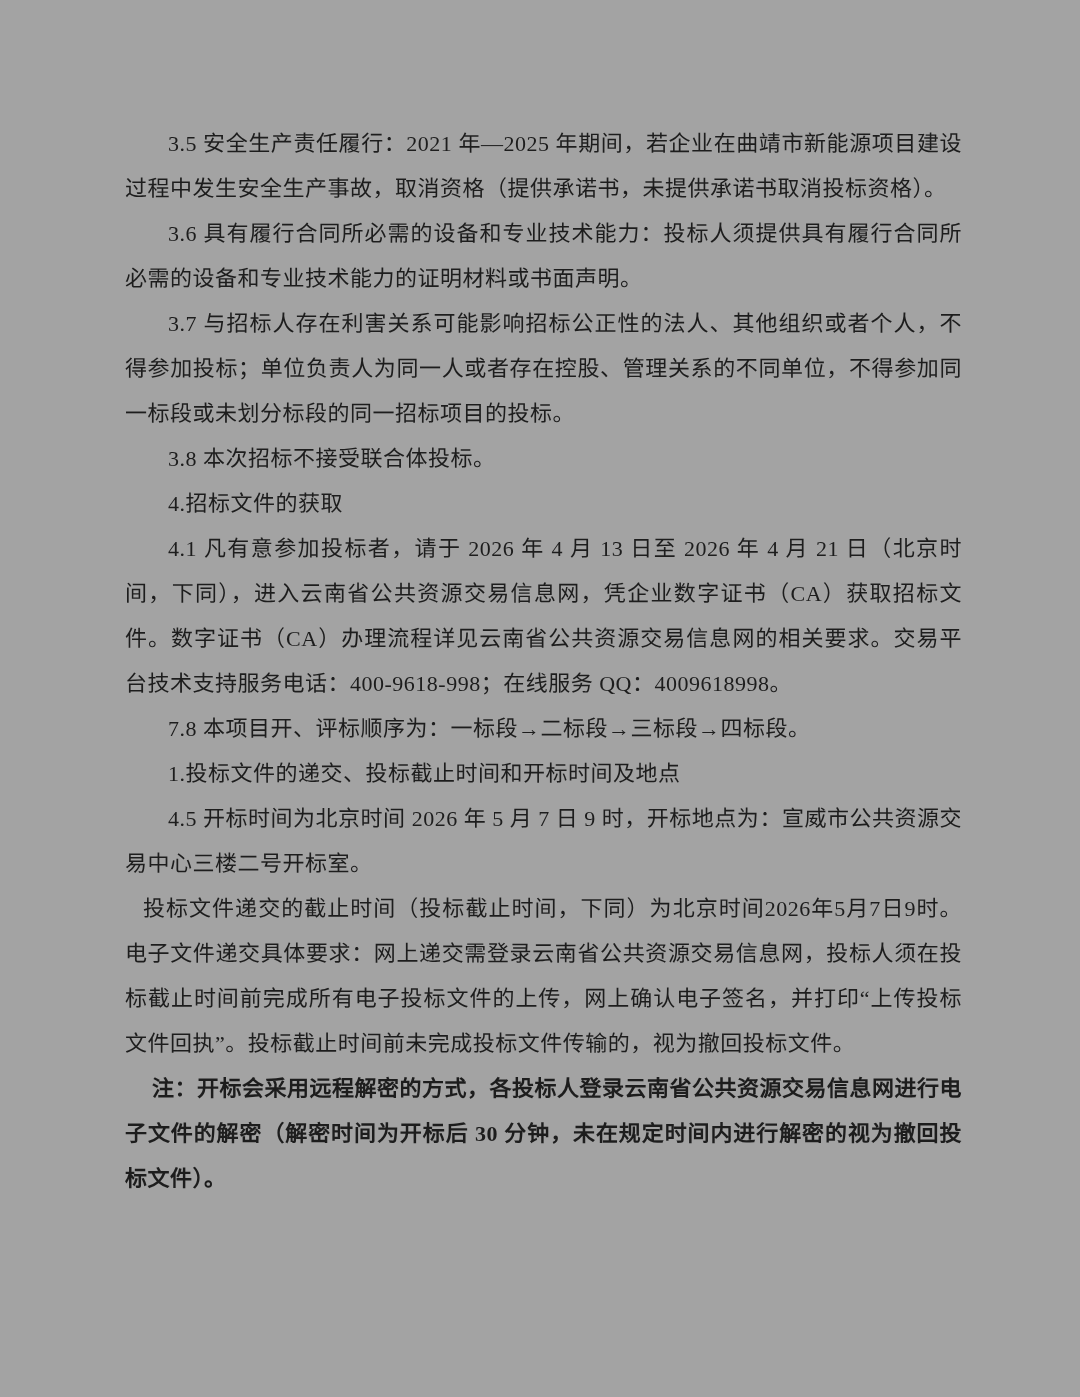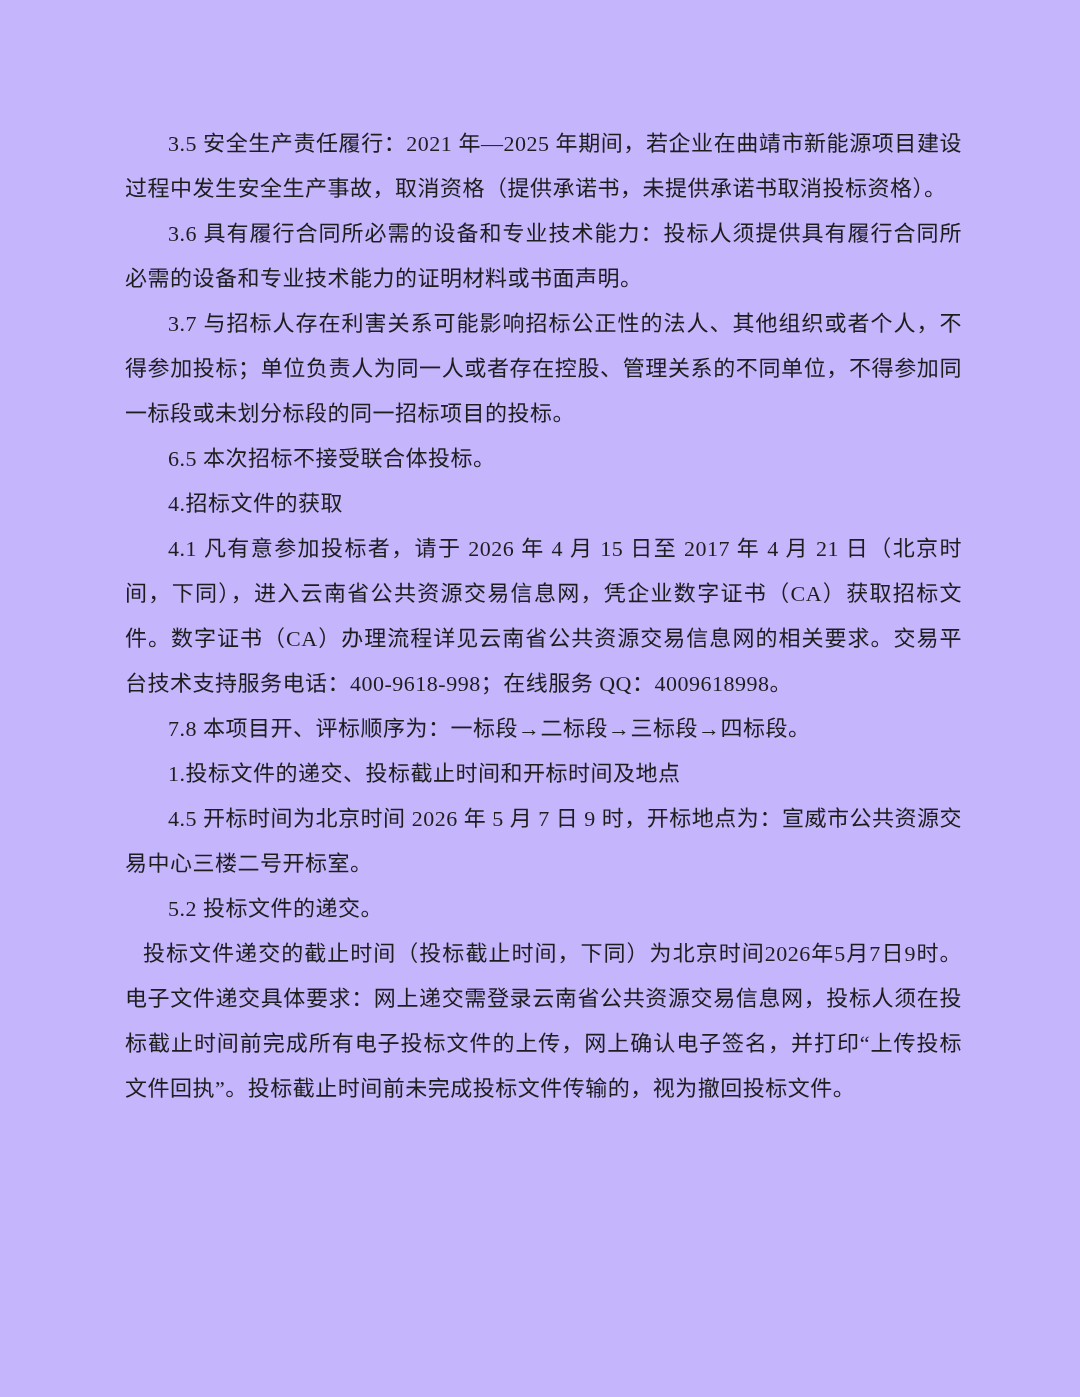--- a/index.html
+++ b/index.html
@@ -5,21 +5,21 @@
   html, body {
     margin: 0;
     padding: 0;
     background: #ffffff;
   }
   .page {
     position: relative;
     width: 1080px;
     height: 1397px;
     margin: 0 auto;
-    background: #c4b5fd;
+    background: #a3a3a3;
     box-sizing: border-box;
     overflow: hidden;
     padding: 121px 118px 0 125px;
     color: #1d1d1d;
   }
   .page p {
     margin: 0;
     font-size: 22px;
     line-height: 45px;
     text-align: justify;
@@ -46,21 +46,21 @@
     letter-spacing: 0.2px;
   }
 </style>
 </head>
 <body>
 
 <div class="page">
   <p class="indent-2">3.5 安全生产责任履行：2021 年—2025 年期间，若企业在曲靖市新能源项目建设过程中发生安全生产事故，取消资格（提供承诺书，未提供承诺书取消投标资格）。</p>
   <p class="indent-2">3.6 具有履行合同所必需的设备和专业技术能力：投标人须提供具有履行合同所必需的设备和专业技术能力的证明材料或书面声明。</p>
   <p class="indent-2">3.7 与招标人存在利害关系可能影响招标公正性的法人、其他组织或者个人，不得参加投标；单位负责人为同一人或者存在控股、管理关系的不同单位，不得参加同一标段或未划分标段的同一招标项目的投标。</p>
-  <p class="indent-2">6.5 本次招标不接受联合体投标。</p>
+  <p class="indent-2">3.8 本次招标不接受联合体投标。</p>
   <p class="heading">4.招标文件的获取</p>
-  <p class="indent-2">4.1 凡有意参加投标者，请于 2026 年 4 月 15 日至 2017 年 4 月 21 日（北京时间，下同），进入云南省公共资源交易信息网，凭企业数字证书（CA）获取招标文件。数字证书（CA）办理流程详见云南省公共资源交易信息网的相关要求。交易平台技术支持服务电话：400-9618-998；在线服务 QQ：4009618998。</p>
+  <p class="indent-2">4.1 凡有意参加投标者，请于 2026 年 4 月 13 日至 2026 年 4 月 21 日（北京时间，下同），进入云南省公共资源交易信息网，凭企业数字证书（CA）获取招标文件。数字证书（CA）办理流程详见云南省公共资源交易信息网的相关要求。交易平台技术支持服务电话：400-9618-998；在线服务 QQ：4009618998。</p>
   <p class="indent-2">7.8 本项目开、评标顺序为：一标段→二标段→三标段→四标段。</p>
   <p class="heading">1.投标文件的递交、投标截止时间和开标时间及地点</p>
   <p class="indent-2">4.5 开标时间为北京时间 2026 年 5 月 7 日 9 时，开标地点为：宣威市公共资源交易中心三楼二号开标室。</p>
-  <p class="indent-2">5.2 投标文件的递交。</p>
   <p class="small-indent">投标文件递交的截止时间（投标截止时间，下同）为北京时间2026年5月7日9时。电子文件递交具体要求：网上递交需登录云南省公共资源交易信息网，投标人须在投标截止时间前完成所有电子投标文件的上传，网上确认电子签名，并打印“上传投标文件回执”。投标截止时间前未完成投标文件传输的，视为撤回投标文件。</p>
+  <p class="note">注：开标会采用远程解密的方式，各投标人登录云南省公共资源交易信息网进行电子文件的解密（解密时间为开标后 30 分钟，未在规定时间内进行解密的视为撤回投标文件）。</p>
 </div>
 
 </body></html>

